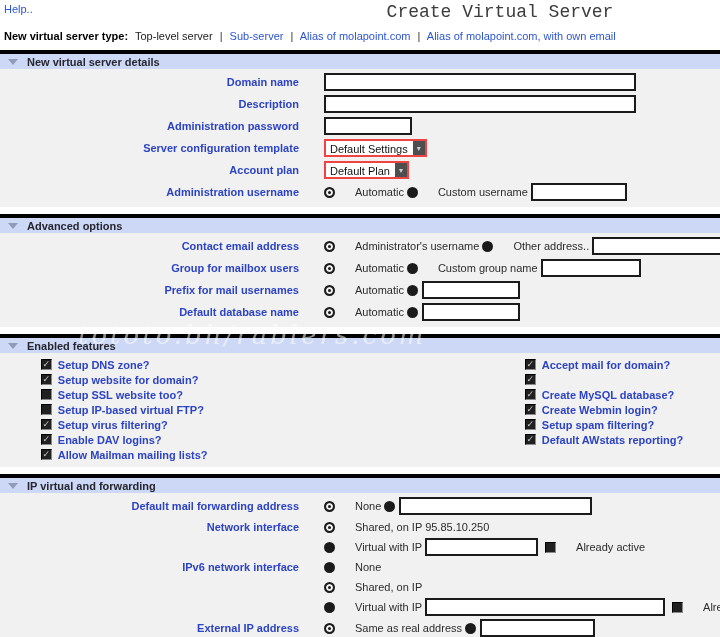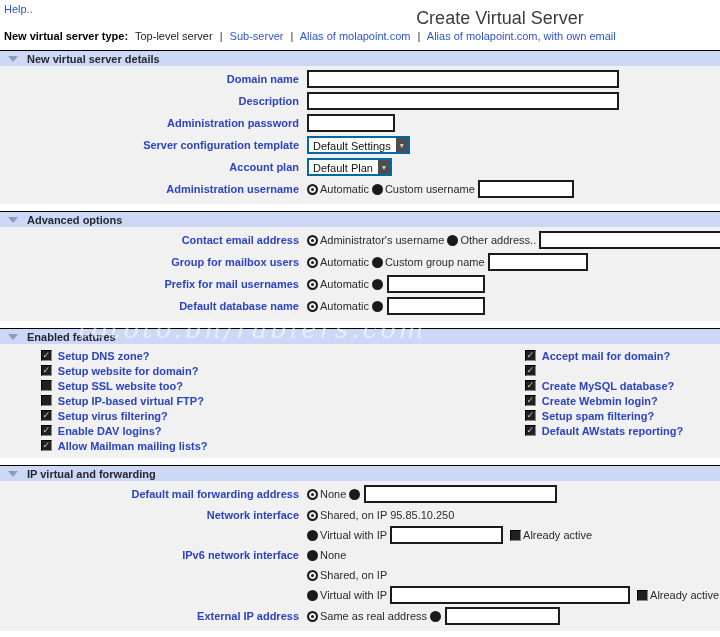--- a/index.html
+++ b/index.html
@@ -5,54 +5,54 @@
   * { box-sizing: content-box; }
   html,body { margin:0; padding:0; }
   body {
     width:720px; background:#fff; color:#222;
     font-family:"Liberation Sans","DejaVu Sans",sans-serif; font-size:11px;
   }
   a { text-decoration:none; }
 
   .topbar { position:relative; height:27px; }
   .help-link { position:absolute; left:4px; top:3px; color:#2d55d0; cursor:pointer; }
-  .page-title { margin-left:280px; width:440px; text-align:center; font-size:18px; color:#3c3c3c; padding-top:8px; }
+  .page-title { margin-left:280px; width:440px; text-align:center; font-size:18px; color:#3c3c3c; padding-top:2px;font-family:Liberation Mono, monospace; }
 
   .typeline { padding:3px 0 1px 4px; white-space:nowrap; }
   .tl-label { font-weight:bold; color:#000; margin-right:4px; }
   .tl-current { color:#222; }
   .tl-sep { color:#333; margin:0 4px; }
   .tl-link { color:#2d55d0; cursor:pointer; }
 
   .section { margin-top:7px; }
-  .sec-hdr { background:#ccd8f6; height:15px; display:flex; align-items:center; padding-left:8px; border-top:1px solid #000000; }
+  .sec-hdr { background:#ccd8f6; height:15px; display:flex; align-items:center; padding-left:8px; border-top:4px solid #000000; }
   .tri { width:0; height:0; border-left:5px solid transparent; border-right:5px solid transparent; border-top:6px solid #8f9cb8; margin-right:9px; cursor:pointer; }
   .hdr-text { font-weight:bold; color:#26262e; }
   .sec-body { background:#f1f1f1; padding:2px 0 4px; }
 
   .frow { display:flex; align-items:center; min-height:22px; }
   .frow.top { align-items:flex-start; }
   .frow.top .flabel { padding-top:4px; }
-  .flabel { width:299px; flex-shrink:0; text-align:right; padding-right:8px; font-weight:bold; color:#2c43c4; cursor:pointer; }
+  .flabel { width:299px; flex-shrink:0; text-align:right; padding-right:25px; font-weight:bold; color:#2c43c4; cursor:pointer; }
   .fctl { display:flex; align-items:center; }
-  .opt { color:#2b2b2b; padding:0 3px 0 2px; white-space:nowrap; }
+  .opt { color:#2b2b2b; padding:0 3px 0 20px; white-space:nowrap; }
 
   .ti { box-sizing:border-box; height:18px; border:2px solid #1b1b1b; background:#fff;
         font:11px "Liberation Sans","DejaVu Sans",sans-serif; padding:0 2px; }
 
   .radio { box-sizing:border-box; width:11px; height:11px; border-radius:50%;
            background:#1b1b1b; border:2px solid #1b1b1b; flex-shrink:0; display:inline-block; cursor:pointer; }
   .radio.sel { box-shadow: inset 0 0 0 2px #f1f1f1; }
 
   .cb { box-sizing:border-box; width:11px; height:11px; background:#202020;
         border:1px solid #000; border-right-color:#8a8a8a; border-bottom-color:#8a8a8a;
         display:inline-flex; align-items:center; justify-content:center; flex-shrink:0; cursor:pointer; }
   .cb.checked::after { content:"✓"; color:#c9c9c9; font-size:9px; line-height:9px; }
 
-  .selbox { display:inline-flex; align-items:stretch; border:2px solid #0369a1; background:#fff;
+  .selbox { display:inline-flex; align-items:stretch; border:2px solid #ef4444; background:#fff;
             height:18px; box-sizing:border-box; cursor:pointer; }
   .selbox .sv { padding:2px 5px 0 4px; color:#111; white-space:nowrap; }
   .selbox .arr { width:12px; background:#4e4e4e; color:#cfcfcf; display:flex; align-items:center; justify-content:center; font-size:8px; }
 
   .stack { display:flex; flex-direction:column; justify-content:flex-end; }
   .sline { display:flex; align-items:center; min-height:20px; }
 
   .featwrap { display:flex; padding:4px 0 5px 4px;justify-content:center; }
   .fcol { list-style:none; margin:0; padding:0; width:484px; }
   .fcol.right { width:auto; }

